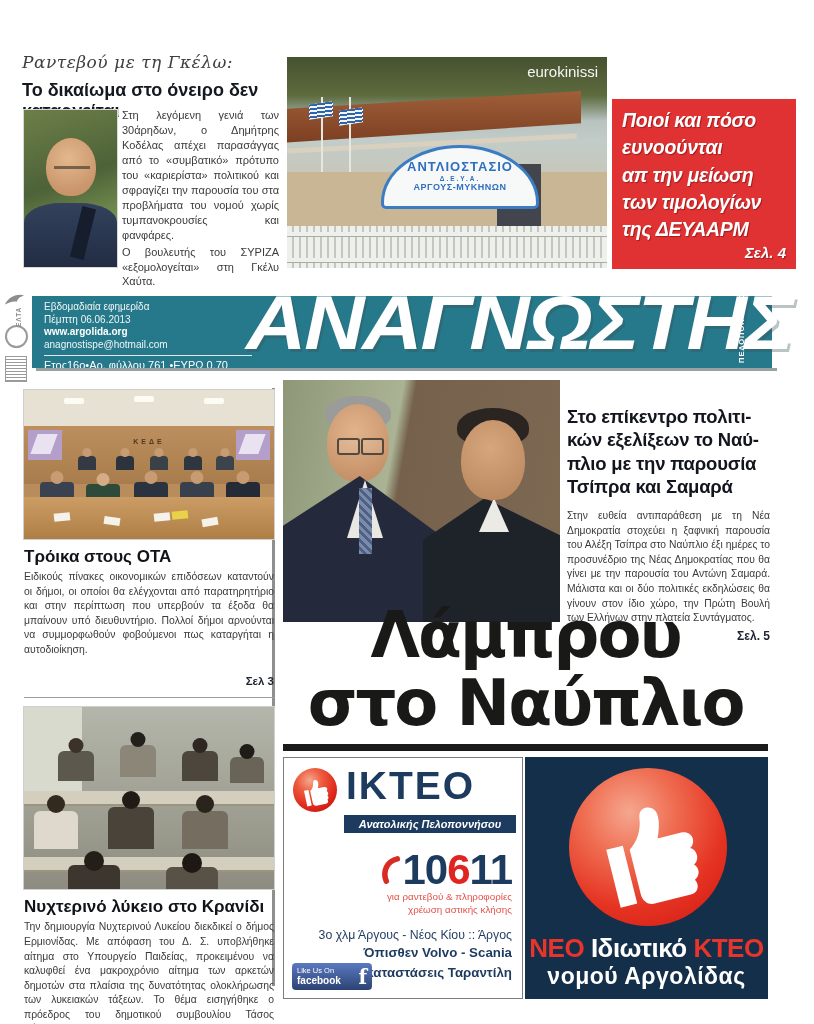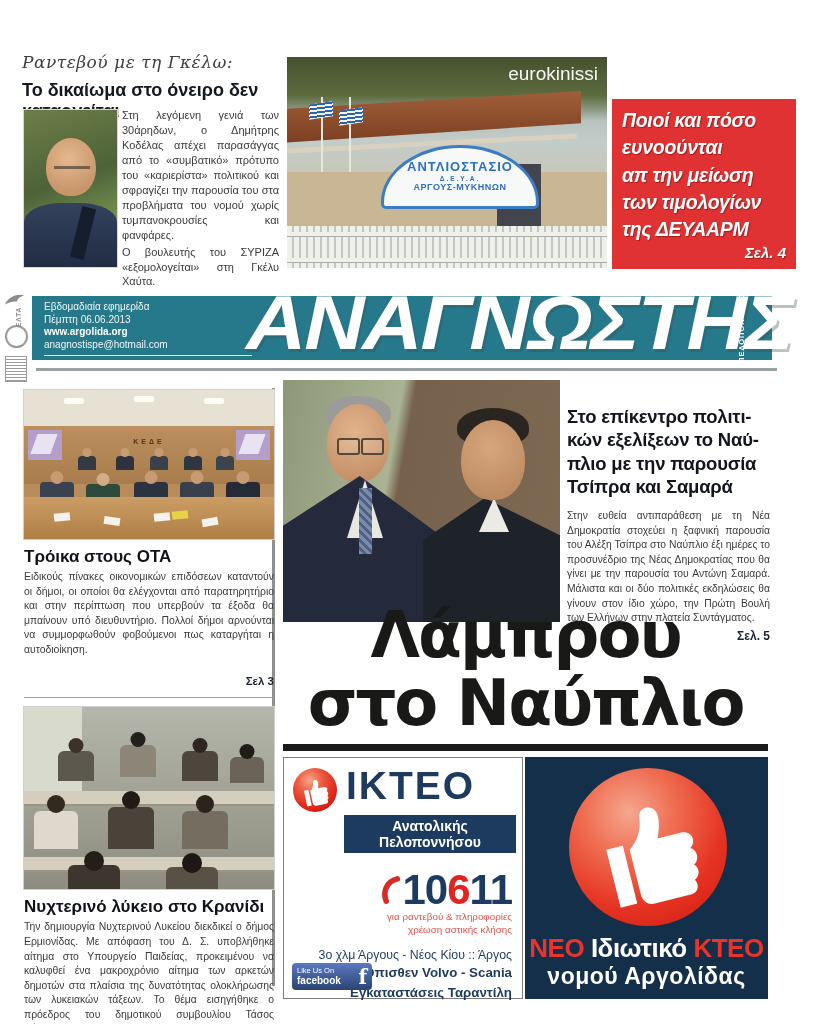--- a/index.html
+++ b/index.html
@@ -41,37 +41,37 @@
   .bldg .door{position:absolute;left:210px;bottom:42px;width:44px;height:62px;background:#43454e;}
   .bldg .arch{position:absolute;left:94px;top:88px;width:152px;height:58px;background:#f7f9f8;
         border:3px solid #3c7cc5;border-radius:80px 80px 5px 5px/58px 58px 5px 5px;
         text-align:center;color:#2e6fc0;overflow:hidden;}
   .bldg .arch .s1{font-size:13px;font-weight:700;letter-spacing:1px;margin-top:11px;}
   .bldg .arch .s2{font-size:6.5px;font-weight:700;letter-spacing:2px;margin-top:1px;}
   .bldg .arch .s3{font-size:9px;font-weight:700;letter-spacing:.5px;}
   .bldg .fence{position:absolute;left:0;bottom:0;width:100%;height:42px;
         background:repeating-linear-gradient(90deg,#eef0ec 0 5px,#c3c7c0 5px 7px);}
   .bldg .rail{position:absolute;left:0;width:100%;height:4px;background:#eef0ec;box-shadow:0 1px 0 #a9ada6;}
-  .bldg .wm{position:absolute;right:9px;top:6px;color:rgba(255,255,255,.95);font-size:19px;}
+  .bldg .wm{position:absolute;right:9px;top:6px;color:rgba(255,255,255,.95);font-size:15px;}
 
   
   .promo{left:612px;top:99px;width:184px;height:170px;background:#e03233;color:#fff;
          padding:8px 10px;box-sizing:border-box;}
   .promo .ln{font-size:19.5px;font-weight:700;font-style:italic;line-height:1.4;
          text-shadow:1px 1px 1px rgba(90,0,0,.45);letter-spacing:-.3px;}
   .promo .pref{text-align:right;font-size:15px;font-weight:700;font-style:italic;margin-top:1px;
          text-shadow:1px 1px 1px rgba(90,0,0,.45);}
 
   
   .postcol{left:3px;top:292px;width:27px;color:#8d8d8d;}
   .postcol .elta-label{font-size:6.5px;font-weight:700;letter-spacing:1px;transform:rotate(-90deg);margin:2px 0 6px 4px;}
   .postcol .stamp{width:19px;height:19px;border:2px solid #9a9a9a;border-radius:50%;margin:4px 0 8px 2px;}
   .postcol .barcode{width:20px;height:24px;margin-left:2px;border:1px solid #9a9a9a;
         background:repeating-linear-gradient(0deg,#9a9a9a 0 1px,transparent 1px 3px);}
-  .band{left:32px;top:296px;width:740px;height:64px;background:#26798a;}
+  .band{left:32px;top:296px;width:740px;height:72px;background:#26798a;}
   .band-shadow{left:36px;top:368px;width:741px;height:3px;background:#98a2a3;}
   .band .info{position:absolute;left:12px;top:5px;color:#eef5f6;font-size:10px;line-height:1.26;}
   .band .info .b{font-weight:700;color:#ffffff;}
   .band .sep{width:208px;height:1px;background:rgba(255,255,255,.85);margin:4px 0 3px 0;}
   .band .issue{font-size:11px;color:#fff;}
   .band .title{position:absolute;left:214px;top:-17px;font-size:76px;font-weight:800;font-style:italic;
         color:#fff;letter-spacing:-2px;transform:scaleX(1.1);transform-origin:left center;
         text-shadow:2px 3px 0 rgba(60,82,88,.35);white-space:nowrap;}
   .band .vert{position:absolute;right:26px;top:5px;height:62px;color:#fff;font-size:7.5px;font-weight:700;
         writing-mode:vertical-rl;transform:rotate(180deg);letter-spacing:1px;}
@@ -138,22 +138,22 @@
   .bigh{left:283px;top:601px;width:485px;text-align:center;color:#191917;
         font-family:"DejaVu Sans","Liberation Sans",sans-serif;}
   .bigh .l1,.bigh .l2{font-size:64px;font-weight:800;line-height:1.07;letter-spacing:-2px;}
   .blackrule{left:283px;top:744px;width:485px;height:7px;background:#1b1b1b;}
 
   
   .ikteo{left:283px;top:757px;width:240px;height:242px;background:#fff;border:1px solid #7c7c7c;box-sizing:border-box;}
   .ik-row{display:flex;align-items:flex-start;padding:8px 8px 0 6px;}
   .ik-logo{width:52px;height:48px;flex:0 0 auto;}
   .ik-brand{font-size:39px;font-weight:800;color:#1d3a5f;letter-spacing:2px;line-height:1.05;margin-left:4px;}
-  .ik-region{background:#1d3a5f;color:#fff;font-size:14px;font-weight:700;text-align:center;
-        width:172px;padding:3px 0;margin:1px 0 0 60px;}
+  .ik-region{background:#1d3a5f;color:#fff;font-size:11px;font-weight:700;text-align:center;
+        width:172px;padding:3px 0;margin:1px 0 0 60px;font-style:italic;}
   .ik-phone{display:flex;justify-content:flex-end;align-items:center;margin:16px 10px 0 0;}
   .ik-phone .digits{font-size:42px;font-weight:800;letter-spacing:-1px;color:#1d3a5f;line-height:1;}
   .ik-phone .red{color:#e0241f;}
   .ik-notes{text-align:right;margin:0 10px 0 0;color:#e2514a;font-size:9.8px;line-height:1.3;}
   .ik-addr{text-align:right;margin:12px 10px 0 0;color:#1d3a5f;font-size:12.3px;}
   .ik-addr-b{text-align:right;margin:3px 10px 0 0;color:#1d3a5f;font-size:13.3px;font-weight:700;line-height:1.25;}
   .fb{position:absolute;left:8px;bottom:8px;width:80px;height:27px;border-radius:4px;
         background:linear-gradient(#5a79c0,#2c4373);color:#fff;display:flex;align-items:center;
         padding:0 5px;box-sizing:border-box;}
   .fb .t{flex:1;line-height:1.1;}

